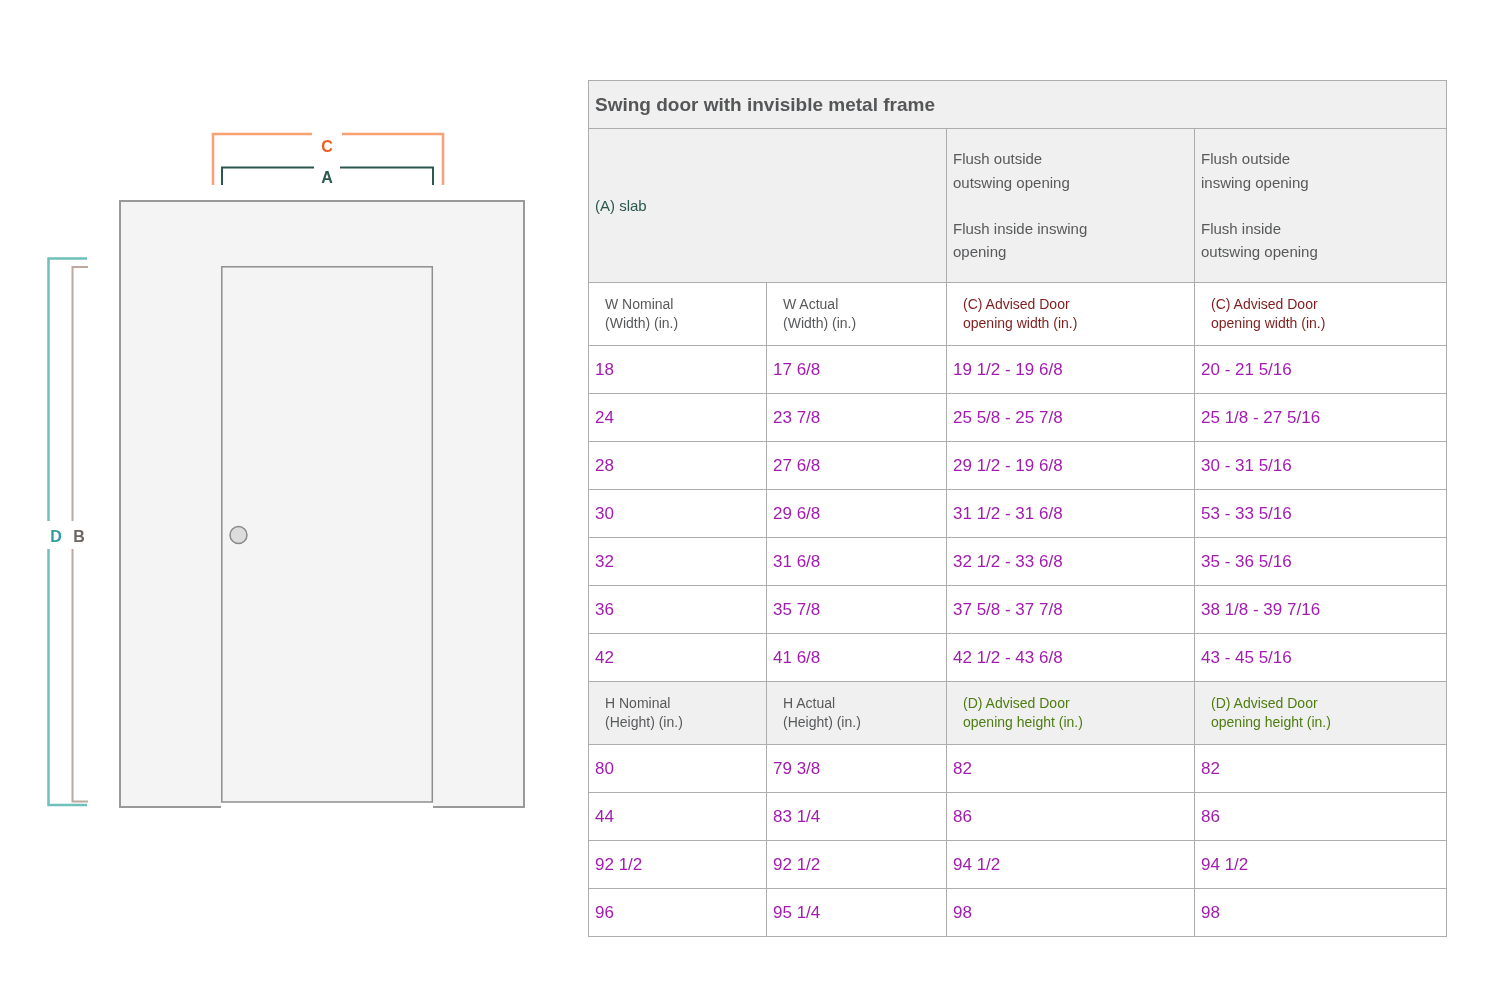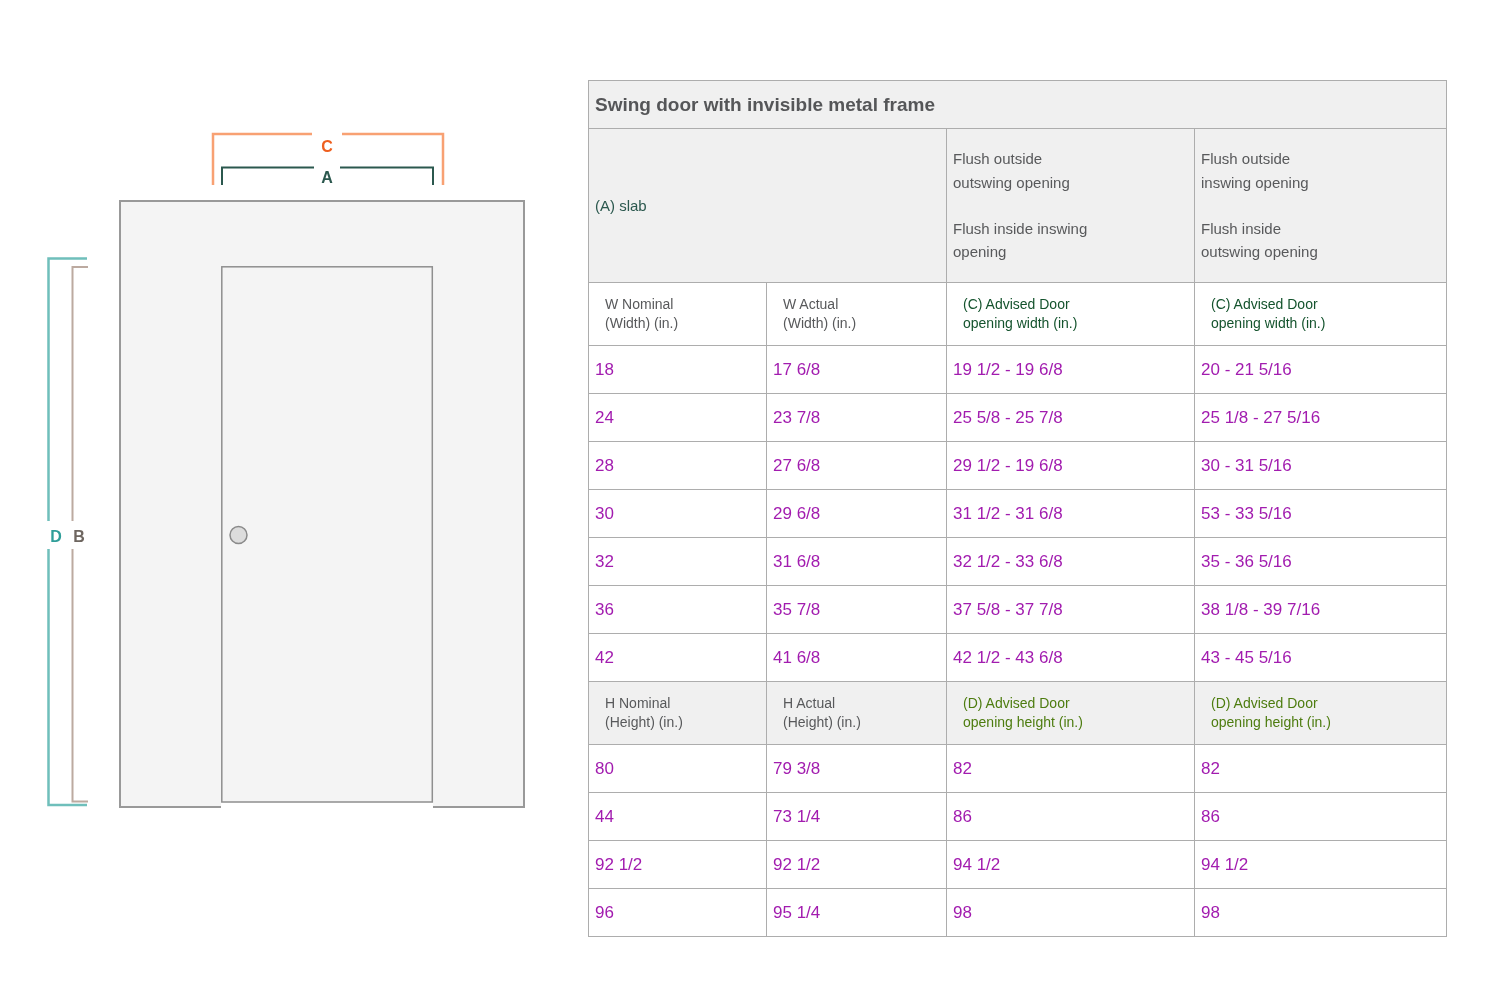--- a/index.html
+++ b/index.html
@@ -53,21 +53,21 @@
     line-height: 1.55;
   }
   tr.header-row td.slab-cell { color: #2b584e; }
   tr.sub-row td {
     height: 58px;
     font-size: 14px;
     line-height: 1.35;
     padding-left: 16px;
   }
   tr.w-sub td { background: #ffffff; }
-  tr.w-sub td.accent { color: #14532d; }
+  tr.w-sub td.accent { color: #7f1d1d; }
   tr.h-sub td { background: #f0f0f0; }
   tr.h-sub td.accent { color: #4d7c0f; }
   tr.data-row td { height: 43px; background: #ffffff; color: #a21caf; }
   .pre { white-space: pre-line; }
 </style>
 </head>
 <body>
 
 <div class="stage">
 
@@ -192,21 +192,21 @@
       </tr>
 
       <tr class="data-row">
         <td>80</td>
         <td>79 3/8</td>
         <td>82</td>
         <td>82</td>
       </tr>
       <tr class="data-row">
         <td>44</td>
-        <td>73 1/4</td>
+        <td>83 1/4</td>
         <td>86</td>
         <td>86</td>
       </tr>
       <tr class="data-row">
         <td>92 1/2</td>
         <td>92 1/2</td>
         <td>94 1/2</td>
         <td>94 1/2</td>
       </tr>
       <tr class="data-row">

